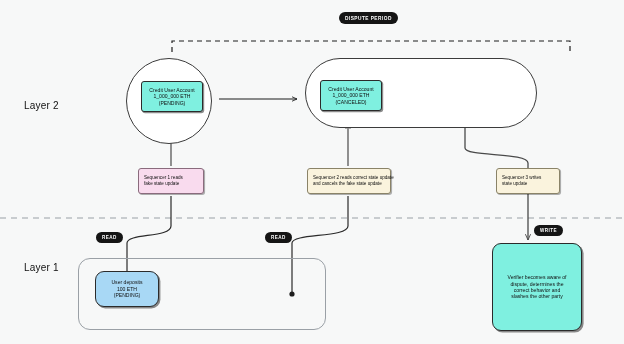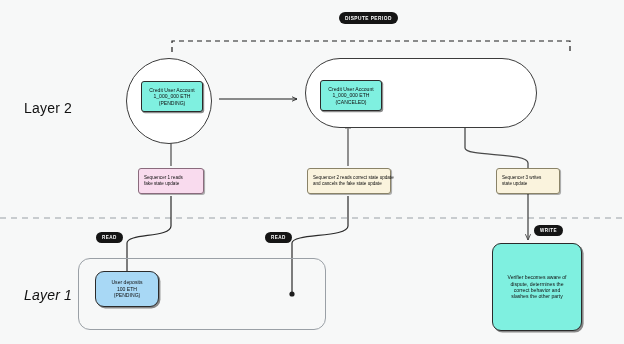--- a/index.html
+++ b/index.html
@@ -8,26 +8,26 @@
     background:#f7f8f8;
     font-family:"Liberation Sans", sans-serif;
     overflow:hidden;
     position:relative;
   }
   #canvas{position:absolute;inset:0;width:624px;height:344px;}
   svg.layer{position:absolute;left:0;top:0;width:624px;height:344px;pointer-events:none;}
 
   
   .layer-label{
-    position:absolute;font-size:14px;color:#111;font-weight:400;
+    position:absolute;font-size:10px;color:#111;font-weight:400;
     letter-spacing:.2px;
     text-align:center;
   }
   #layer2-label{left:24px;top:100px;}
-  #layer1-label{left:24px;top:287px;font-style:italic;}
+  #layer1-label{left:24px;top:262px;}
 
   
   .container-shape{
     position:absolute;box-sizing:border-box;
     background:#ffffff;border:1.3px solid #3b3b3b;
   }
   #l2-circle{left:126px;top:58px;width:86px;height:86px;border-radius:50%;}
   #l2-stadium{left:305px;top:58px;width:232px;height:70px;border-radius:35px;}
   #l1-box{
     left:78px;top:258px;width:248px;height:72px;border-radius:12px;

